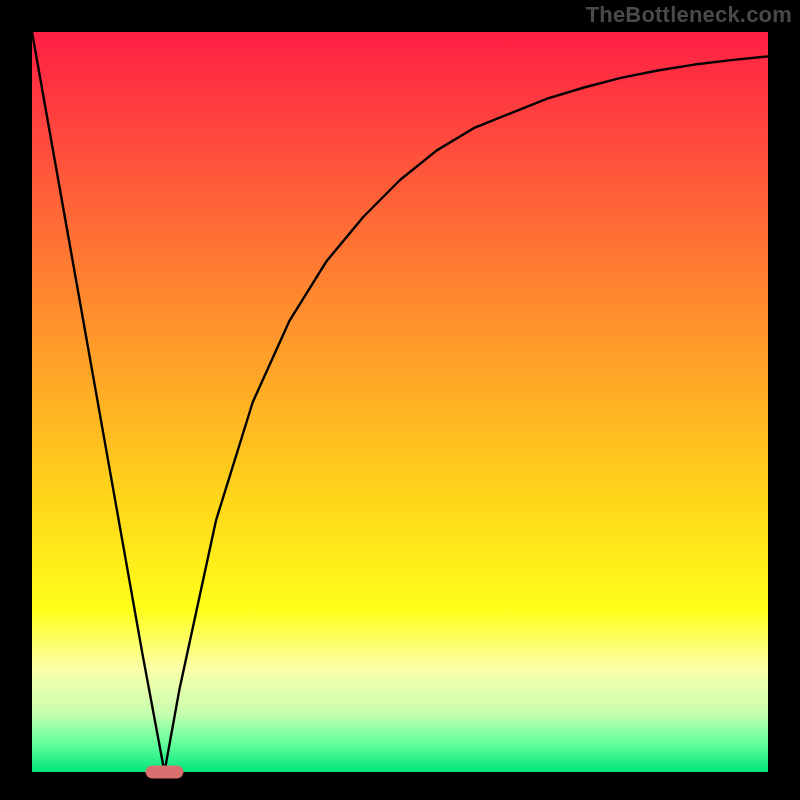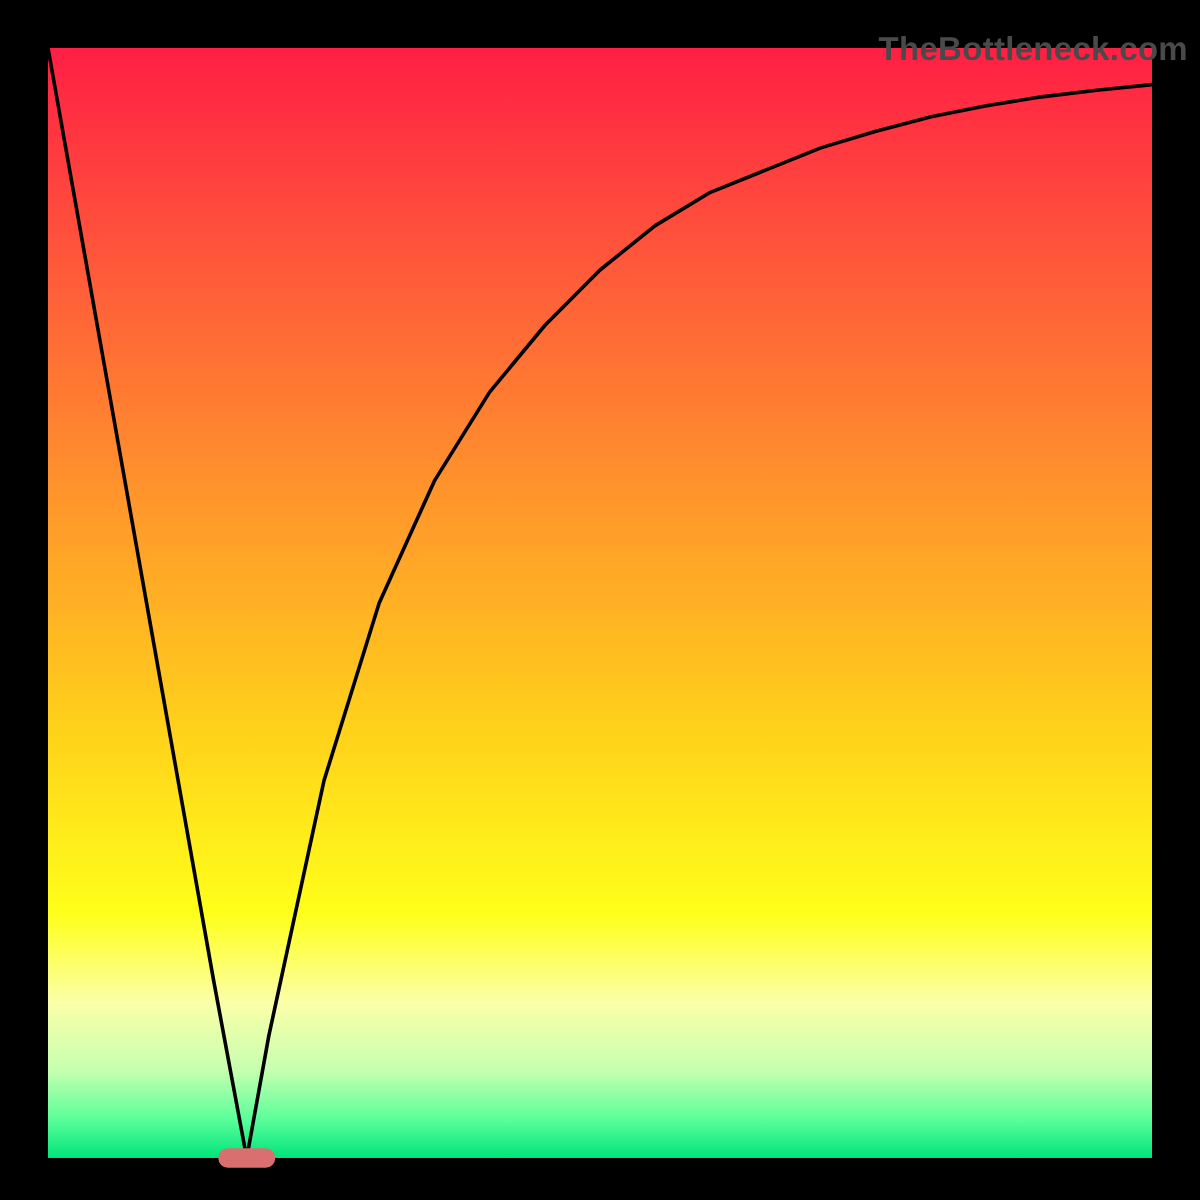--- a/index.html
+++ b/index.html
@@ -12,21 +12,21 @@
     font-family: Arial, Helvetica, sans-serif;
   }
   .frame {
     position: relative;
     width: 800px;
     height: 800px;
     background: #000000;
   }
   .watermark {
     position: absolute;
-    top: 20px;
+    top: 2px;
     right: 8px;
     color: #4a4a4a;
     font-size: 22px;
     font-weight: 600;
     letter-spacing: 0.2px;
     z-index: 10;
   }
   svg {
     position: absolute;
     top: 0;

